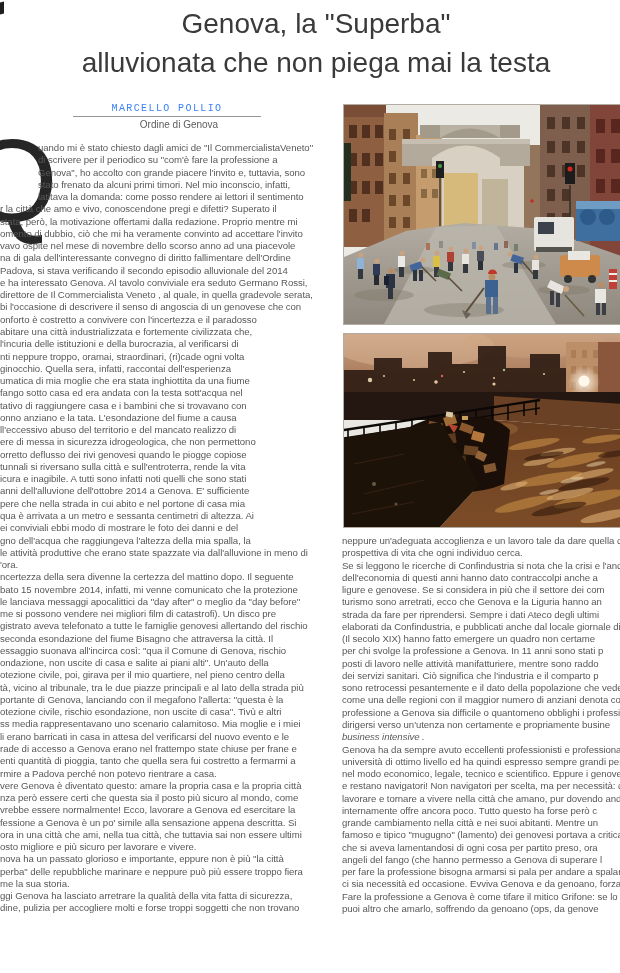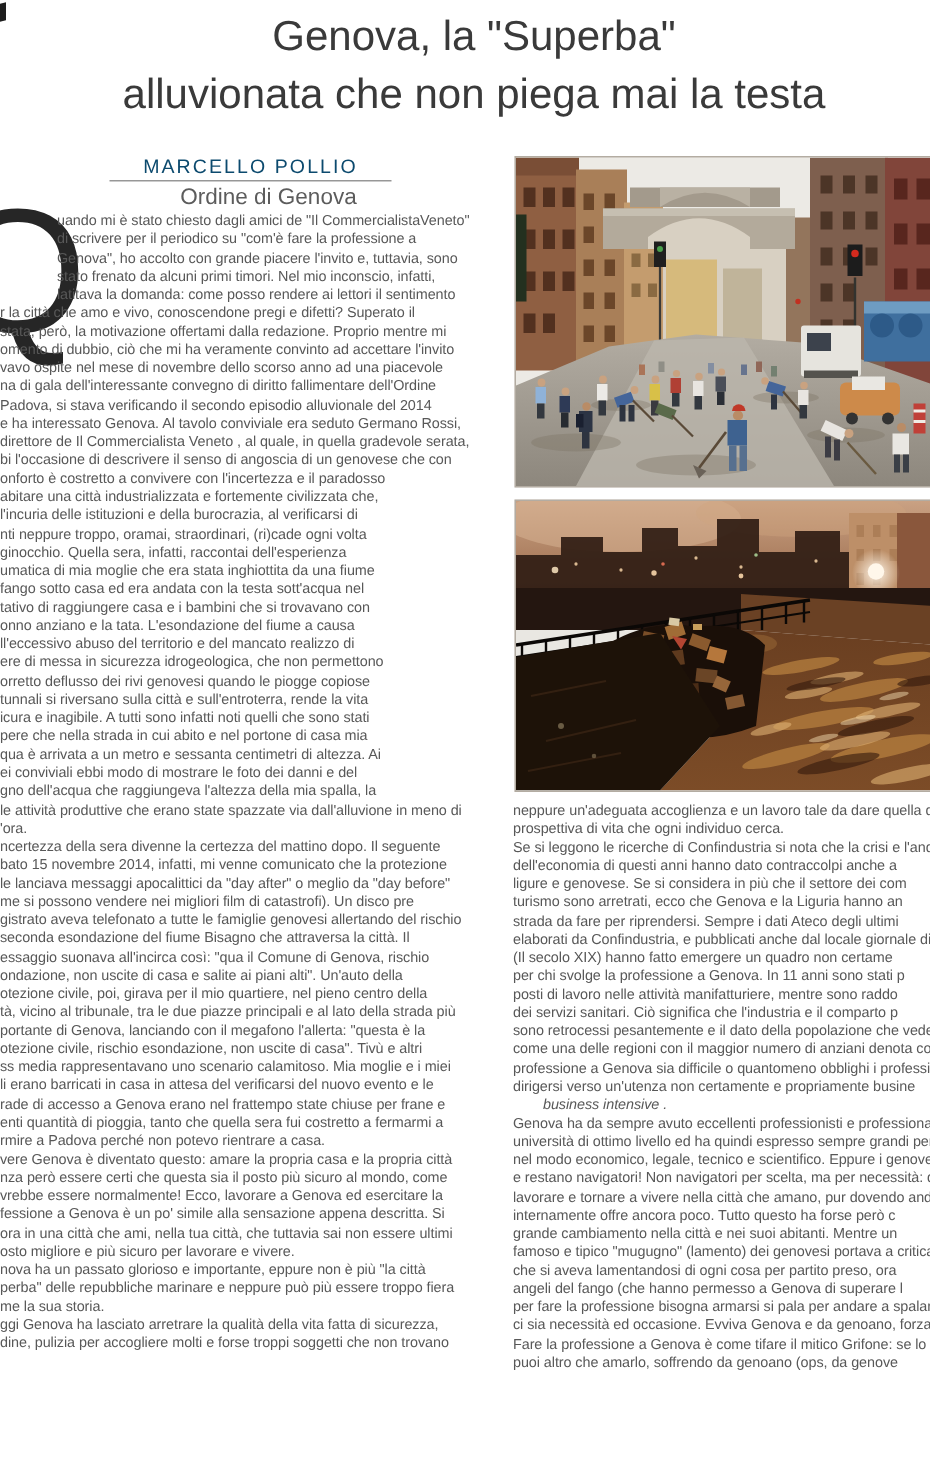--- a/index.html
+++ b/index.html
@@ -4,32 +4,32 @@
 <style>
   html,body{margin:0;padding:0;background:#ffffff;}
   .page{position:relative;width:620px;height:973px;background:#fff;overflow:hidden;
         font-family:"Liberation Sans",sans-serif;}
   .scan-artifact{position:absolute;left:0;top:2px;width:4px;height:12px;background:#1e1e1e;
         transform:skewY(-12deg);}
   .title{position:absolute;top:4px;left:0;width:632px;margin:0;text-align:center;
         font-weight:400;font-size:28px;line-height:39px;color:#3a3a3a;}
   .title .tl{display:block;}
   .byline{position:absolute;top:103px;left:0;width:334px;text-align:center;}
-  .author{font-size:13px;letter-spacing:1.4px;color:#0c4a6e;}
+  .author{font-size:10px;letter-spacing:1.4px;color:#3b82f6;font-family:Liberation Mono, monospace;}
   .rule{width:188px;border-top:1.5px solid #979797;margin:2px auto 2px auto;height:0;}
-  .org{font-size:15px;color:#5c5c5c;margin-left:24px;}
+  .org{font-size:10px;color:#5c5c5c;margin-left:24px;}
   .dropcap{position:absolute;top:122px;left:-34px;font-size:118px;line-height:118px;
         color:#262626;font-weight:400;}
   .col{position:absolute;font-size:9.6px;line-height:12.28px;letter-spacing:-0.05px;
         color:#585858;overflow:hidden;}
   .col-left{top:142px;left:0;width:333px;height:790px;}
   .col-right{top:535px;left:342px;width:278px;height:396px;}
   .tline{white-space:nowrap;height:12.28px;overflow:hidden;}
   .cap-lines .tline{padding-left:38px;}
-  .italic{font-style:italic;margin-left:20px;}
+  .italic{font-style:italic;}
   .photo{position:absolute;left:343px;margin:0;border:1px solid #b3aca2;overflow:hidden;
         background:#e9e7e2;}
   .photo1{top:104px;width:280px;height:219px;}
   .photo2{top:333px;width:280px;height:193px;}
   .photo svg{display:block;width:100%;height:100%;}
 </style>
 </head>
 <body>
 
 <div class="page">
@@ -74,20 +74,21 @@
         <div class="tline">ginocchio. Quella sera, infatti, raccontai dell'esperienza</div>
         <div class="tline">umatica di mia moglie che era stata inghiottita da una fiume</div>
         <div class="tline">fango sotto casa ed era andata con la testa sott'acqua nel</div>
         <div class="tline">tativo di raggiungere casa e i bambini che si trovavano con</div>
         <div class="tline">onno anziano e la tata. L'esondazione del fiume a causa</div>
         <div class="tline">ll'eccessivo abuso del territorio e del mancato realizzo di</div>
         <div class="tline">ere di messa in sicurezza idrogeologica, che non permettono</div>
         <div class="tline">orretto deflusso dei rivi genovesi quando le piogge copiose</div>
         <div class="tline">tunnali si riversano sulla città e sull'entroterra, rende la vita</div>
         <div class="tline">icura e inagibile. A tutti sono infatti noti quelli che sono stati</div>
+        <div class="tline">anni dell'alluvione dell'ottobre 2014 a Genova. E' sufficiente</div>
         <div class="tline">pere che nella strada in cui abito e nel portone di casa mia</div>
         <div class="tline">qua è arrivata a un metro e sessanta centimetri di altezza. Ai</div>
         <div class="tline">ei conviviali ebbi modo di mostrare le foto dei danni e del</div>
         <div class="tline">gno dell'acqua che raggiungeva l'altezza della mia spalla, la</div>
         <div class="tline">le attività produttive che erano state spazzate via dall'alluvione in meno di</div>
         <div class="tline">'ora.</div>
         <div class="tline">ncertezza della sera divenne la certezza del mattino dopo. Il seguente</div>
         <div class="tline">bato 15 novembre 2014, infatti, mi venne comunicato che la protezione</div>
         <div class="tline">le lanciava messaggi apocalittici da "day after" o meglio da "day before"</div>
         <div class="tline">me si possono vendere nei migliori film di catastrofi). Un disco pre</div>

